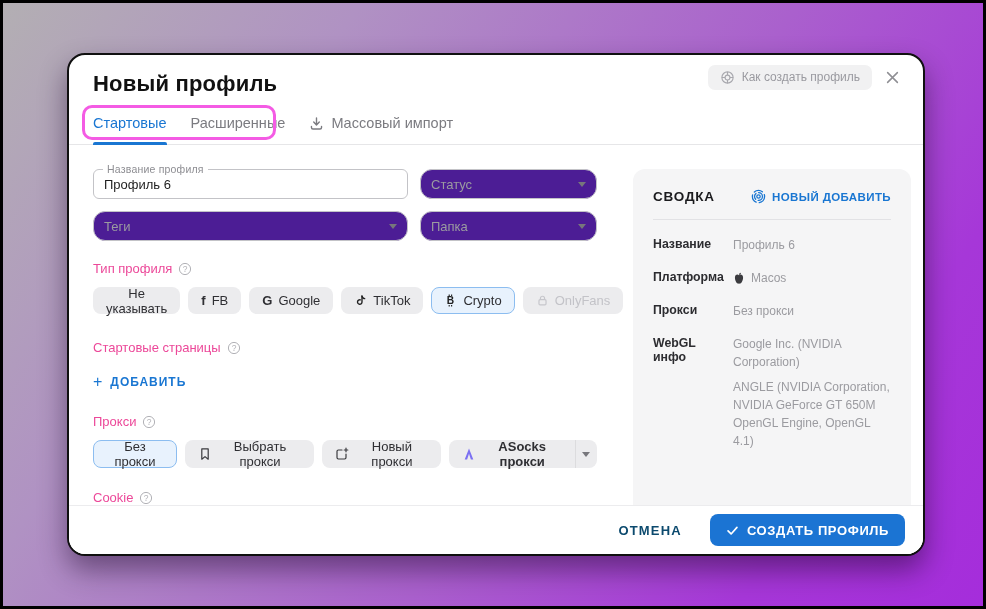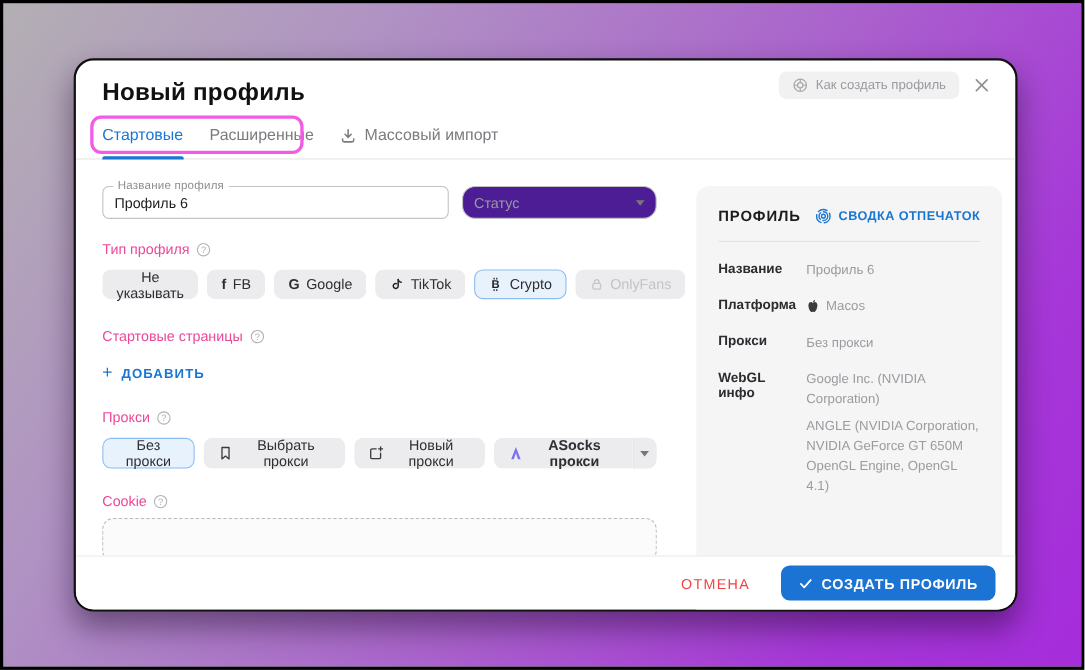--- a/index.html
+++ b/index.html
@@ -132,21 +132,21 @@
   .srow .sval p + p { margin-top: 7px; }
 
   
   .modal-footer {
     position: absolute; left: 0; right: 0; bottom: 0; height: 49px; background: #fff;
     border-top: 1px solid #ececee; display: flex; align-items: center; justify-content: flex-end;
     gap: 18px; padding: 0 18px; z-index: 4;
   }
   .cancel-btn {
     background: none; border: none; cursor: pointer; font-family: inherit;
-    color: #ef4444; font-size: 13px; font-weight: 400; letter-spacing: 1.2px; padding: 8px 10px;
+    color: #0c4a6e; font-size: 13px; font-weight: 700; letter-spacing: 1.2px; padding: 8px 10px;
   }
   .create-btn {
     display: flex; align-items: center; gap: 8px; background: #1b74d3; border: none;
     border-radius: 8px; cursor: pointer; font-family: inherit; color: #fff;
     font-size: 13px; font-weight: 700; letter-spacing: .6px; padding: 0 16px; height: 32px;
   }
 
   .icon { display: inline-flex; flex: none; }
 </style>
 </head>
@@ -205,20 +205,30 @@
           <div class="outlined">
             <span class="float-label">Название профиля</span>
             <input type="text" value="Профиль 6" style="">
           </div>
           <div class="select-box">
             <span class="ph">Статус</span>
             <span class="caret"></span>
           </div>
         </div>
 
+        <div class="field-row">
+          <div class="select-box">
+            <span class="ph">Теги</span>
+            <span class="caret"></span>
+          </div>
+          <div class="select-box">
+            <span class="ph">Папка</span>
+            <span class="caret"></span>
+          </div>
+        </div>
 
         <div class="section-label mt20">
           <span>Тип профиля</span>
           <span class="icon">
             <svg width="14" height="14" viewBox="0 0 14 14" fill="none">
               <circle cx="7" cy="7" r="5.6" stroke="#b2b2b7" stroke-width="1"></circle>
               <text x="7" y="10" text-anchor="middle" font-size="8.5" fill="#b2b2b7" font-family="inherit">?</text>
             </svg>
           </span>
         </div>
@@ -333,30 +343,30 @@
               <text x="7" y="10" text-anchor="middle" font-size="8.5" fill="#b2b2b7" font-family="inherit">?</text>
             </svg>
           </span>
         </div>
 
         <div class="cookie-drop"></div>
       </div>
 
       <div class="summary">
         <div class="summary-head">
-          <span class="summary-title">ПРОФИЛЬ</span>
+          <span class="summary-title">СВОДКА</span>
           <button class="fingerprint-btn">
             <span class="icon">
               <svg width="15" height="15" viewBox="0 0 14 14" fill="none" stroke="#1976d2" stroke-width="1.2" stroke-linecap="round">
                 <circle cx="7" cy="7" r="1.6"></circle>
                 <circle cx="7" cy="7" r="3.7" stroke-dasharray="6 2.5"></circle>
                 <circle cx="7" cy="7" r="5.7" stroke-dasharray="8 3"></circle>
               </svg>
             </span>
-            <span>СВОДКА ОТПЕЧАТОК</span>
+            <span>НОВЫЙ ДОБАВИТЬ</span>
           </button>
         </div>
         <div class="summary-divider"></div>
 
         <div class="srow">
           <div class="slabel">Название</div>
           <div class="sval">Профиль 6</div>
         </div>
 
         <div class="srow">

